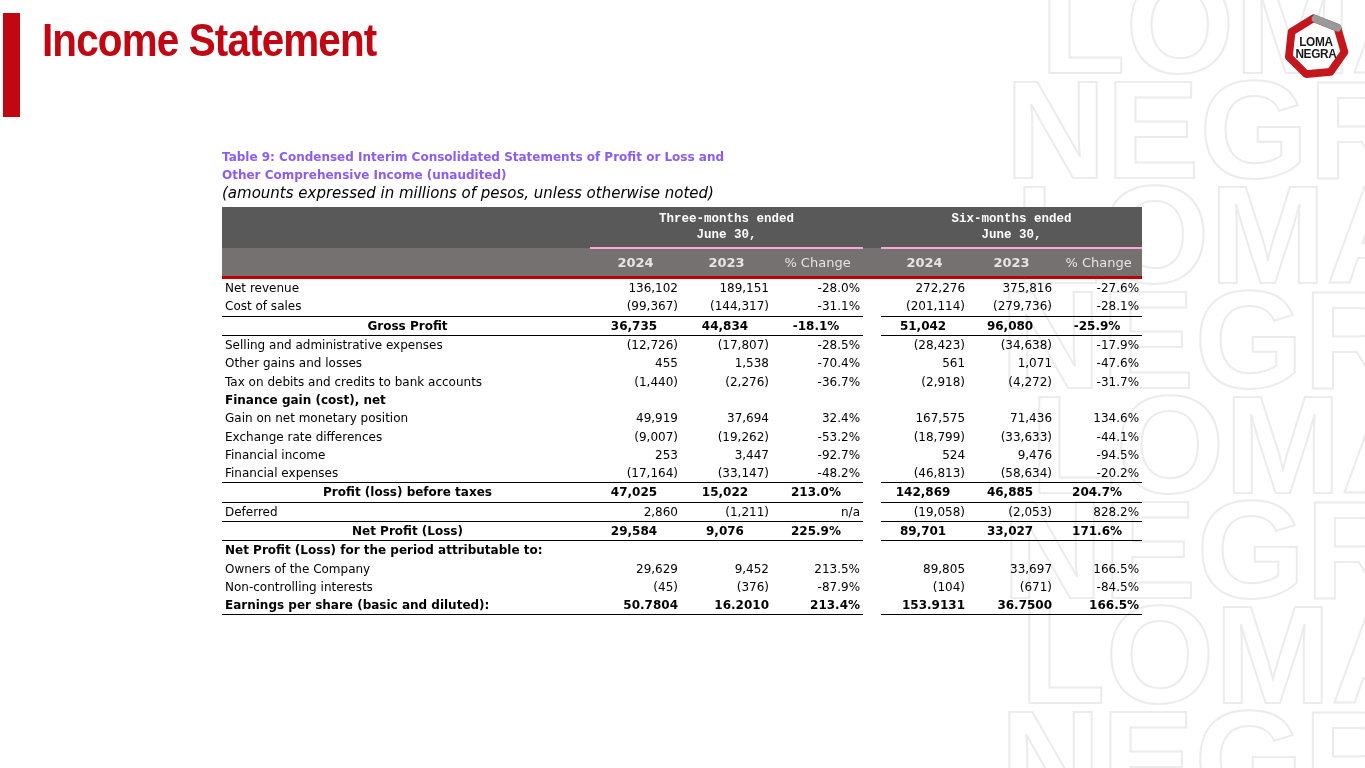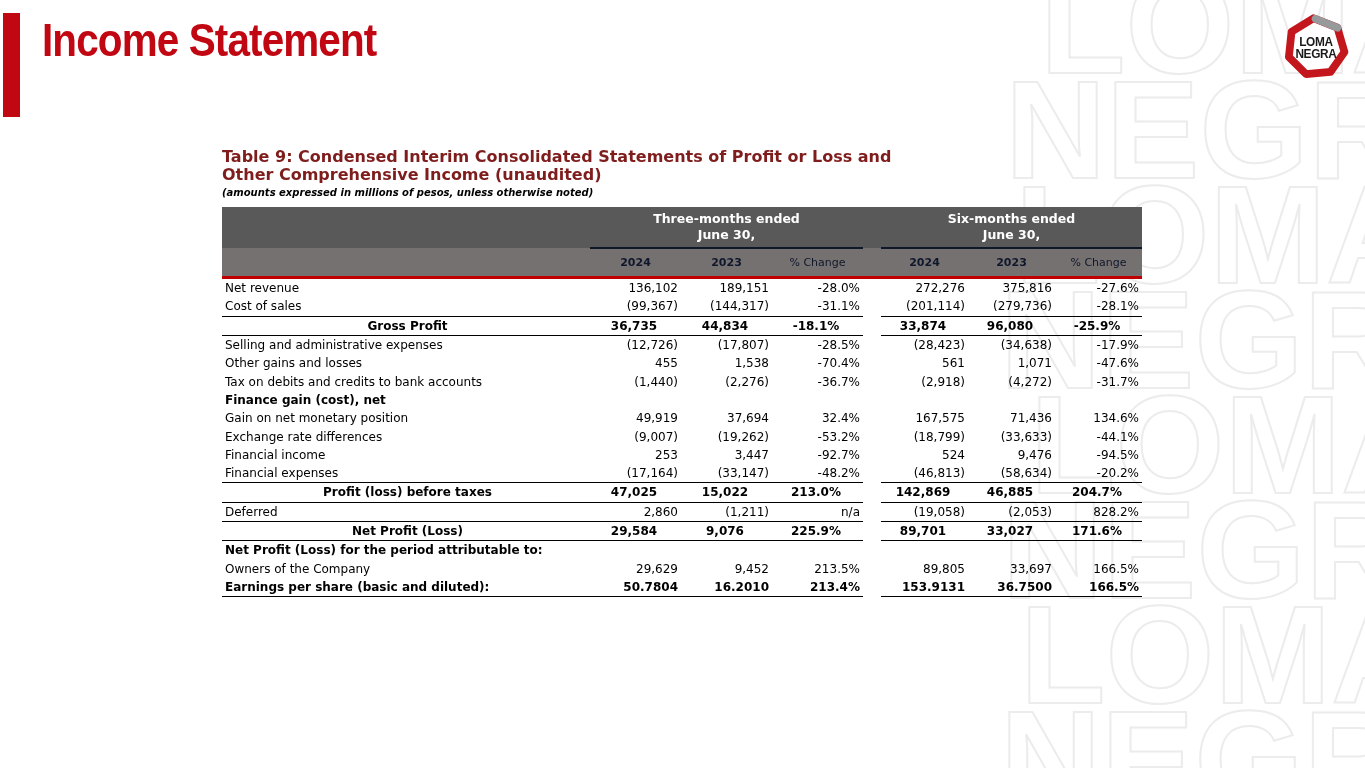--- a/index.html
+++ b/index.html
@@ -20,31 +20,31 @@
   .accent-bar{position:absolute; left:3px; top:13px; width:17px; height:104px; background:var(--accent-red,#C00712); z-index:2;}
   .slide-title{
     position:absolute; left:42px; top:16px; margin:0; z-index:2;
     font-family:"Liberation Sans",sans-serif; font-weight:bold; font-size:47px; line-height:1;
     letter-spacing:-1px; color:var(--accent-red,#C00712);
     transform:scaleX(0.86); transform-origin:left top; white-space:nowrap;
   }
   .logo{position:absolute; left:1283px; top:14px; width:66px; height:66px; z-index:2;}
   
   .table-wrap{position:absolute; left:222px; top:148px; width:920px; z-index:1;}
-  .tbl-title{font-size:16px; font-weight:bold; color:#7f1d1d; line-height:18px;}
-  .tbl-sub{font-size:10px; font-style:italic; color:#000; line-height:16px; margin:1px 0 6px 0;font-weight:bold;}
+  .tbl-title{font-size:12px; font-weight:bold; color:#8b5cf6; line-height:18px;}
+  .tbl-sub{font-size:15px; font-style:italic; color:#000; line-height:16px; margin:1px 0 6px 0;}
   table.fin{border-collapse:collapse; table-layout:fixed; width:920px; font-size:12px; color:#000;}
   table.fin th, table.fin td{overflow:hidden; white-space:nowrap;}
   tr.h1 th{
     background:var(--header-dark,#595959); color:#fff; font-size:12.5px; font-weight:bold;
     line-height:16px; height:40px; text-align:center; vertical-align:middle; padding:0;
   }
-  tr.h1 th.grp{border-bottom:2px solid #0f172a;}
+  tr.h1 th.grp{border-bottom:2px solid #f9a8d4;font-family:Liberation Mono, monospace;}
   tr.h2 th{
-    background:var(--header-mid,#767171); color:#0f172a; font-size:11px; font-weight:bold;
+    background:var(--header-mid,#767171); color:#e5e5e5; font-size:13px; font-weight:bold;
     height:27px; vertical-align:middle; padding:0;
     border-bottom:3px solid var(--table-red,#C00000);
   }
   tr.h2 th.pct{font-weight:normal;}
   tbody td{height:18.3px; padding:0; vertical-align:middle;}
   td.label{text-align:left; padding-left:3px;margin-top:12px;}
   td.num{text-align:right; padding-right:3px;}
   tr.bold{font-weight:bold;}
   tr.bt td.b{border-top:1.5px solid #000;text-align:center;}
   tr.bb td.b{border-bottom:1.5px solid #000;}
@@ -140,21 +140,21 @@
             <td class="num b">(201,114)</td>
             <td class="num b">(279,736)</td>
             <td class="num b">-28.1%</td>
           </tr>
           <tr class="bold bt bb ">
             <td class="label b">Gross Profit</td>
             <td class="num b">36,735</td>
             <td class="num b">44,834</td>
             <td class="num b">-18.1%</td>
             <td class="gap"></td>
-            <td class="num b">33,874</td>
+            <td class="num b">51,042</td>
             <td class="num b">96,080</td>
             <td class="num b">-25.9%</td>
           </tr>
           <tr class="">
             <td class="label b">Selling and administrative expenses</td>
             <td class="num b">(12,726)</td>
             <td class="num b">(17,807)</td>
             <td class="num b">-28.5%</td>
             <td class="gap"></td>
             <td class="num b">(28,423)</td>
@@ -274,20 +274,30 @@
           <tr class="">
             <td class="label b">Owners of the Company</td>
             <td class="num b">29,629</td>
             <td class="num b">9,452</td>
             <td class="num b">213.5%</td>
             <td class="gap"></td>
             <td class="num b">89,805</td>
             <td class="num b">33,697</td>
             <td class="num b">166.5%</td>
           </tr>
+          <tr class="">
+            <td class="label b">Non-controlling interests</td>
+            <td class="num b">(45)</td>
+            <td class="num b">(376)</td>
+            <td class="num b">-87.9%</td>
+            <td class="gap"></td>
+            <td class="num b">(104)</td>
+            <td class="num b">(671)</td>
+            <td class="num b">-84.5%</td>
+          </tr>
           <tr class="bold bb ">
             <td class="label b">Earnings per share (basic and diluted):</td>
             <td class="num b">50.7804</td>
             <td class="num b">16.2010</td>
             <td class="num b">213.4%</td>
             <td class="gap"></td>
             <td class="num b">153.9131</td>
             <td class="num b">36.7500</td>
             <td class="num b">166.5%</td>
           </tr>

